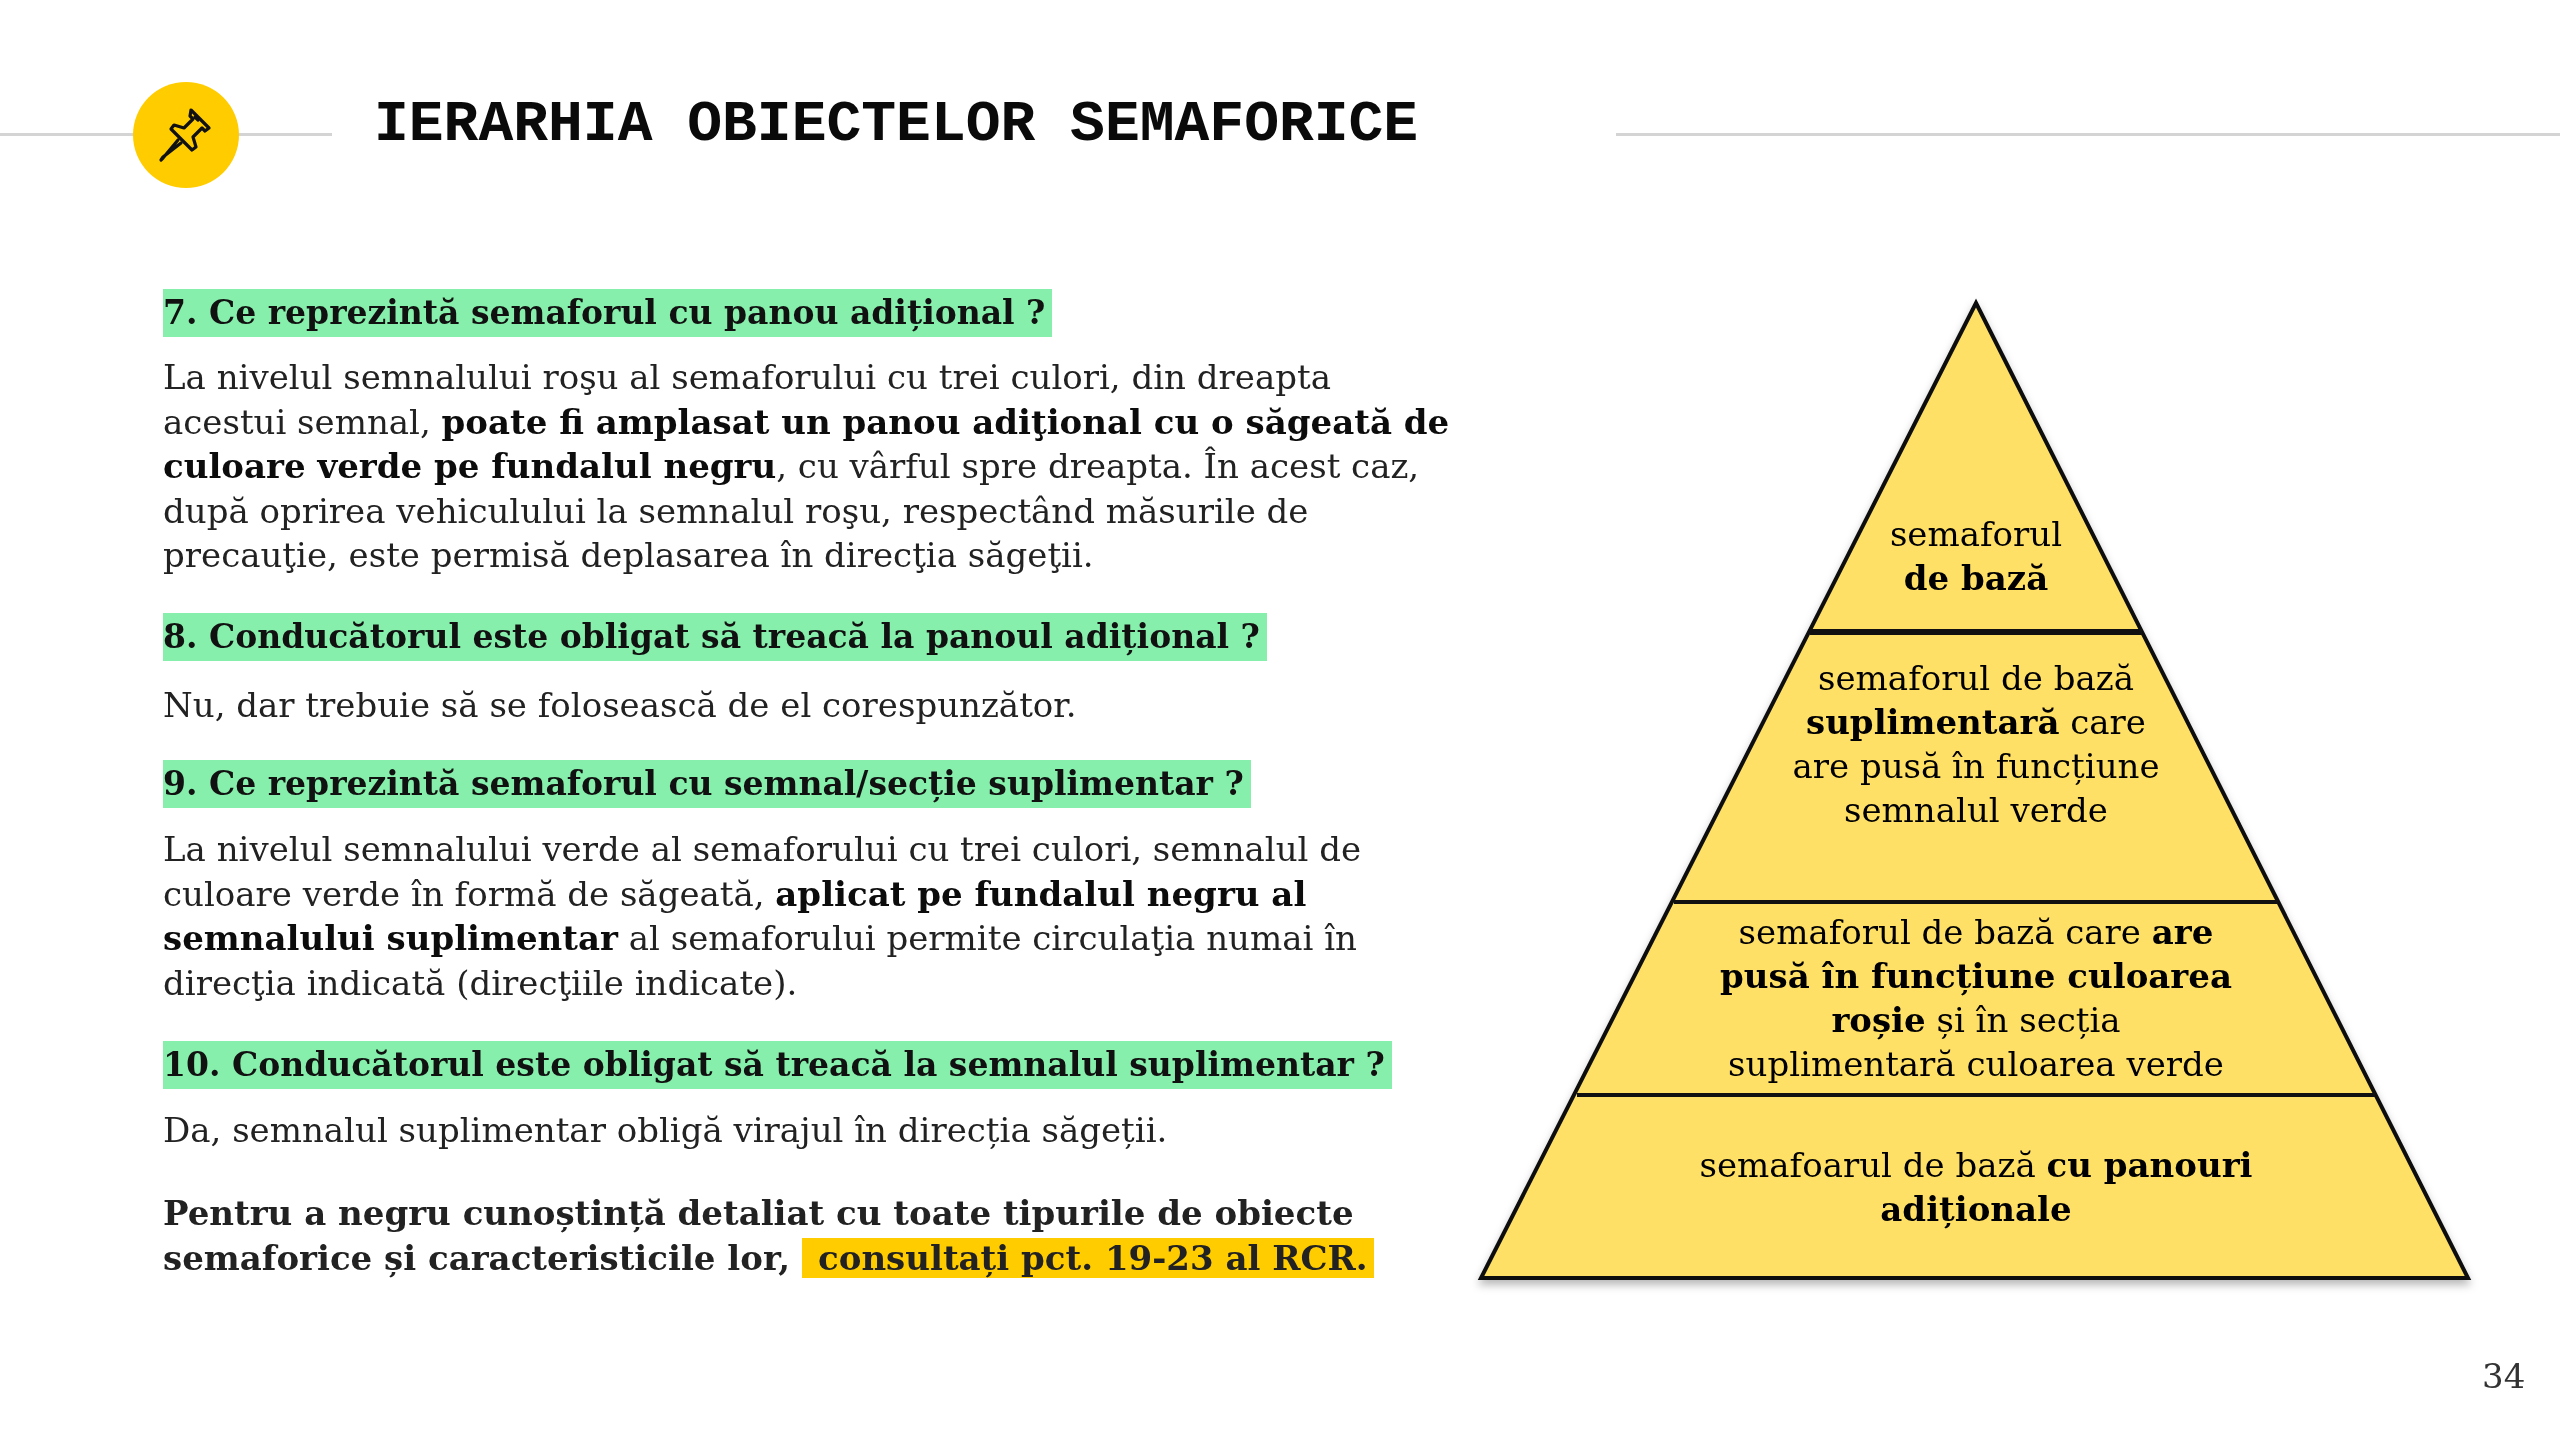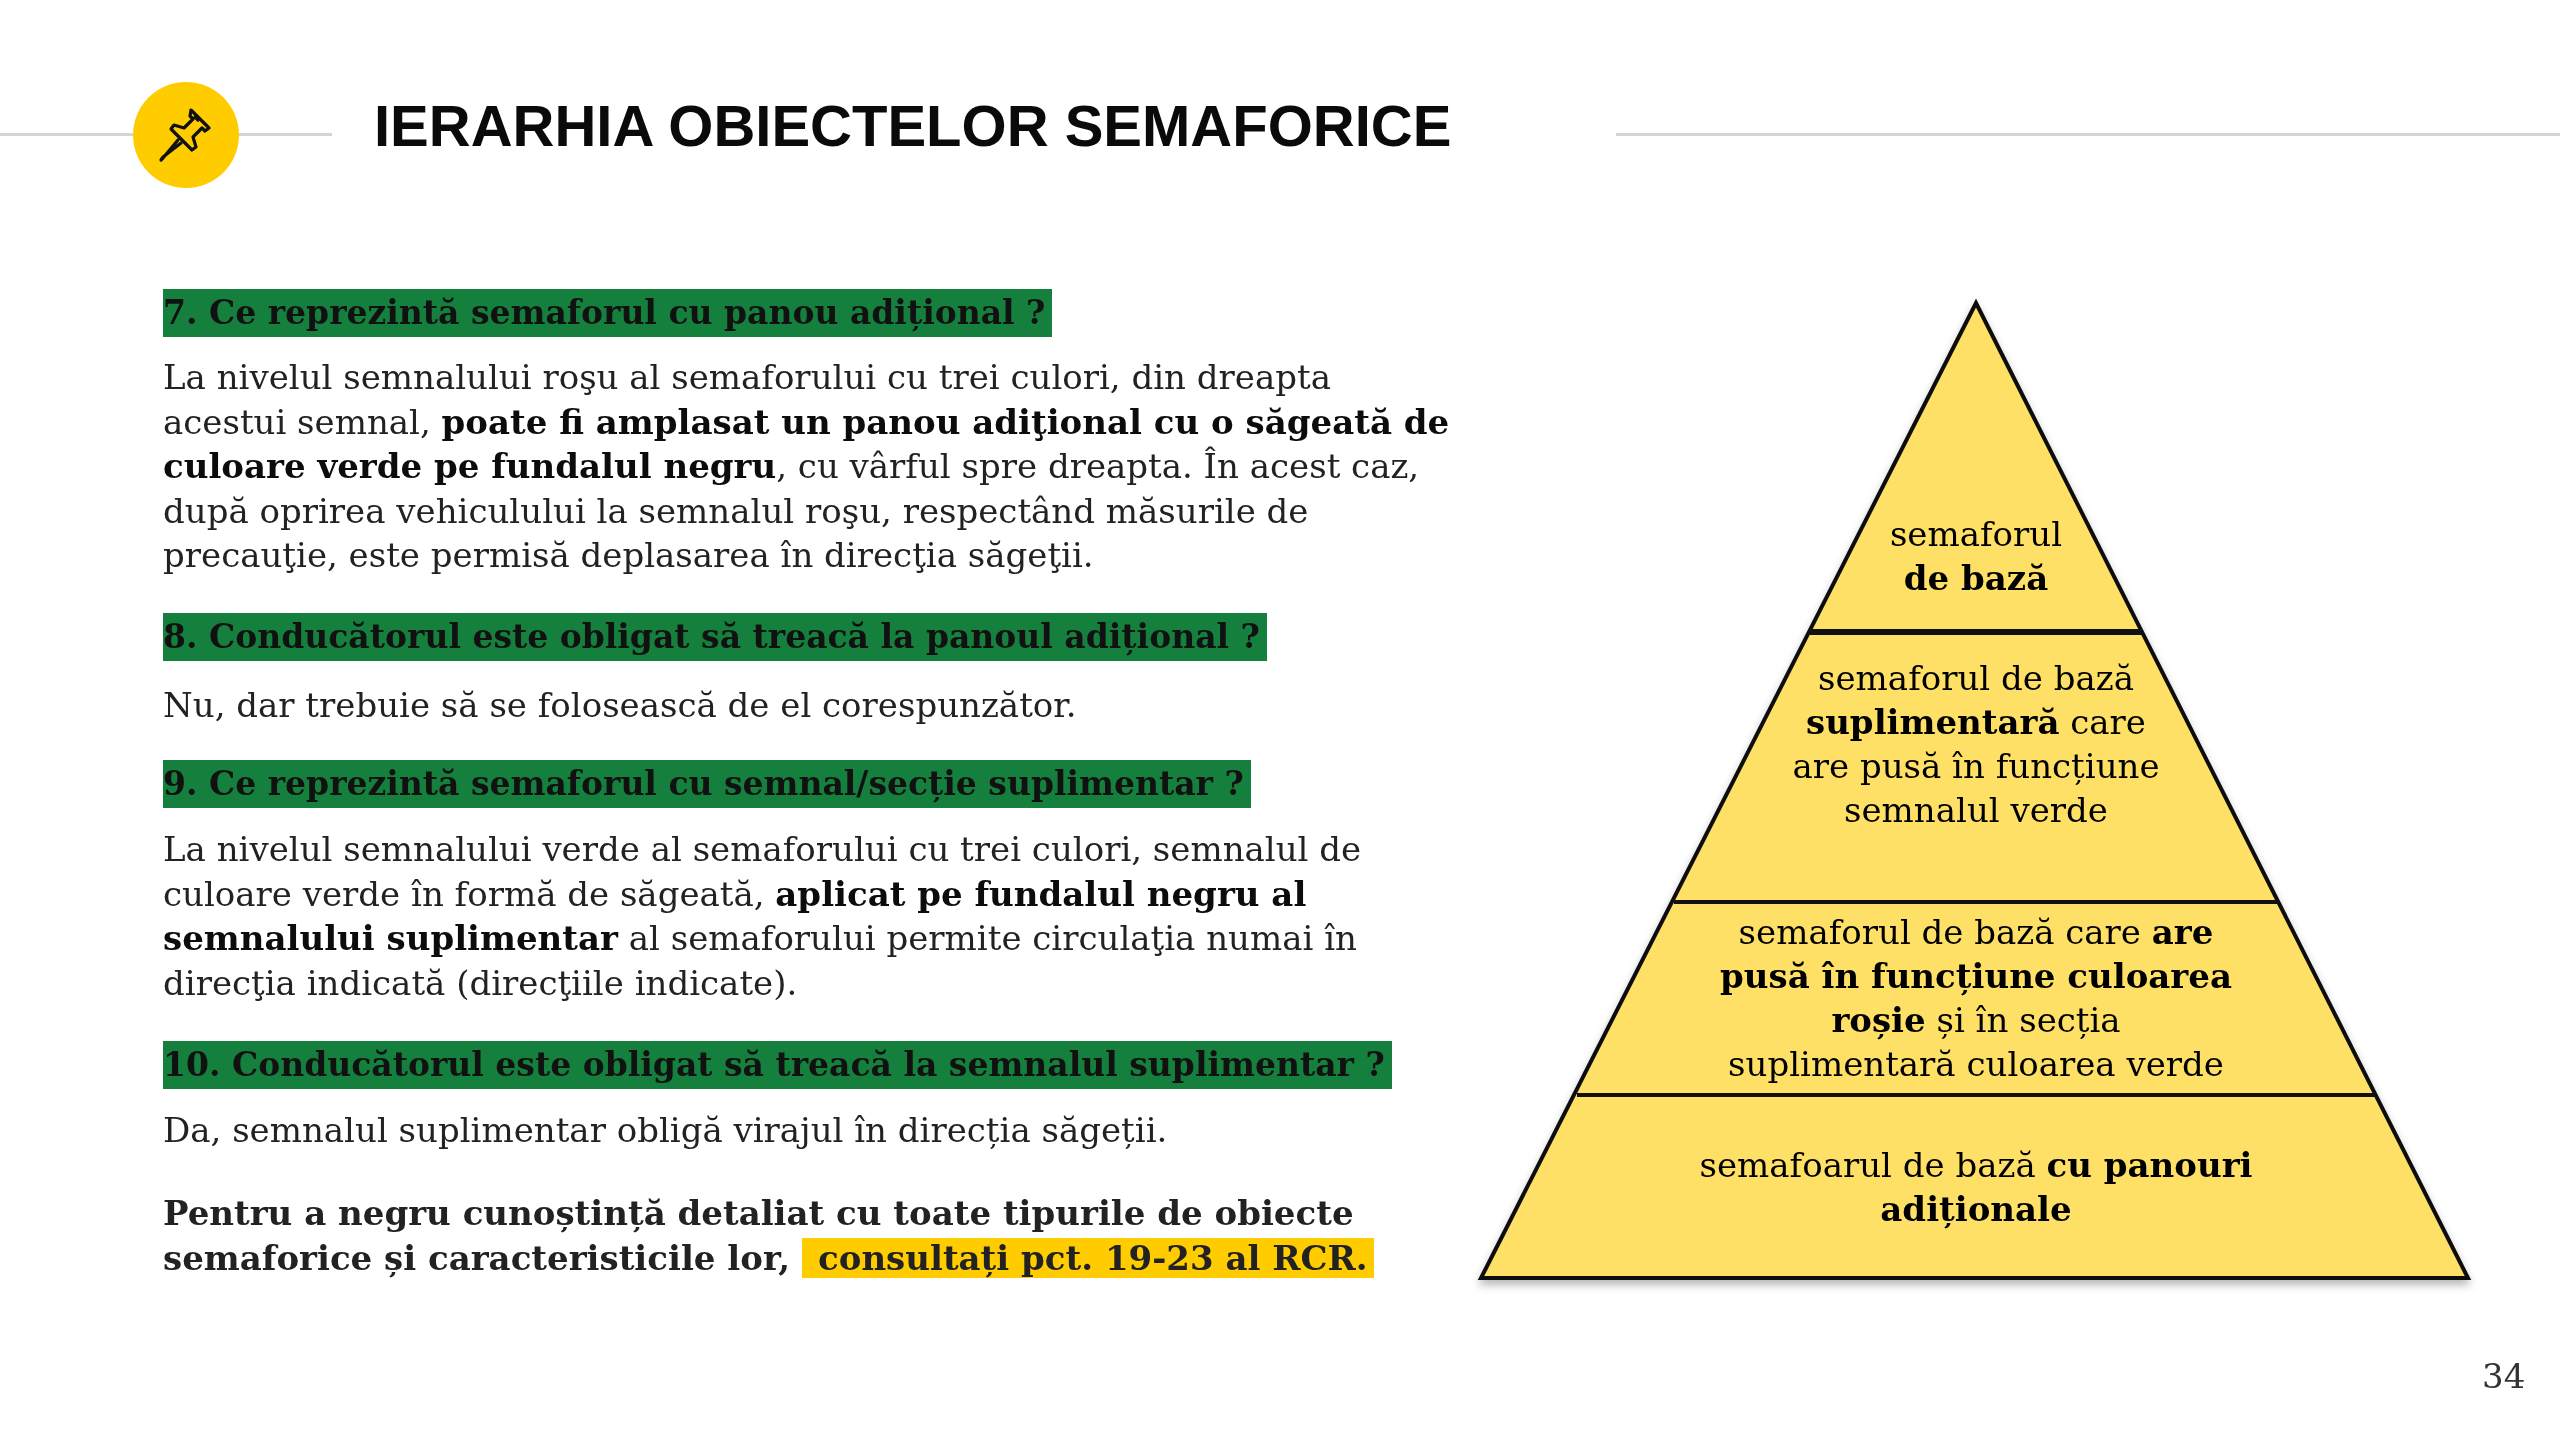--- a/index.html
+++ b/index.html
@@ -10,27 +10,27 @@
     color:#1f1f1f;
   }
   .hline { position:absolute; height:3px; background:#d4d4d4; }
   .pin-circle {
     position:absolute; left:133px; top:82px; width:106px; height:106px;
     border-radius:50%; background:#ffcc00;
     display:flex; align-items:center; justify-content:center;
   }
   .title {
     position:absolute; left:374px; top:92px; margin:0;
-    font-family:Liberation Sans, sans-serif; font-weight:bold;
+    font-family:Liberation Mono, monospace; font-weight:bold;
     font-size:58px; letter-spacing:0px; color:#0a0a0a; white-space:nowrap;text-align:center;
   }
   .left-col { position:absolute; left:163px; top:0; width:1250px; }
   .q {
     position:absolute; left:0; height:48px; line-height:48px;
-    background:#15803d; font-weight:bold; font-size:33px;
+    background:#86efac; font-weight:bold; font-size:33px;
     padding:0 7px 0 0; white-space:nowrap; color:#111;
   }
   .para {
     position:absolute; left:0; font-size:34px; line-height:44.5px;
     white-space:nowrap; color:#222;
   }
   .para b { color:#0c0c0c; }
   .hl { background:#ffcc00; padding:0 6px 0 16px; }
   .pyramid { position:absolute; left:0; top:0; width:2560px; height:1440px; }
   .ptext {

